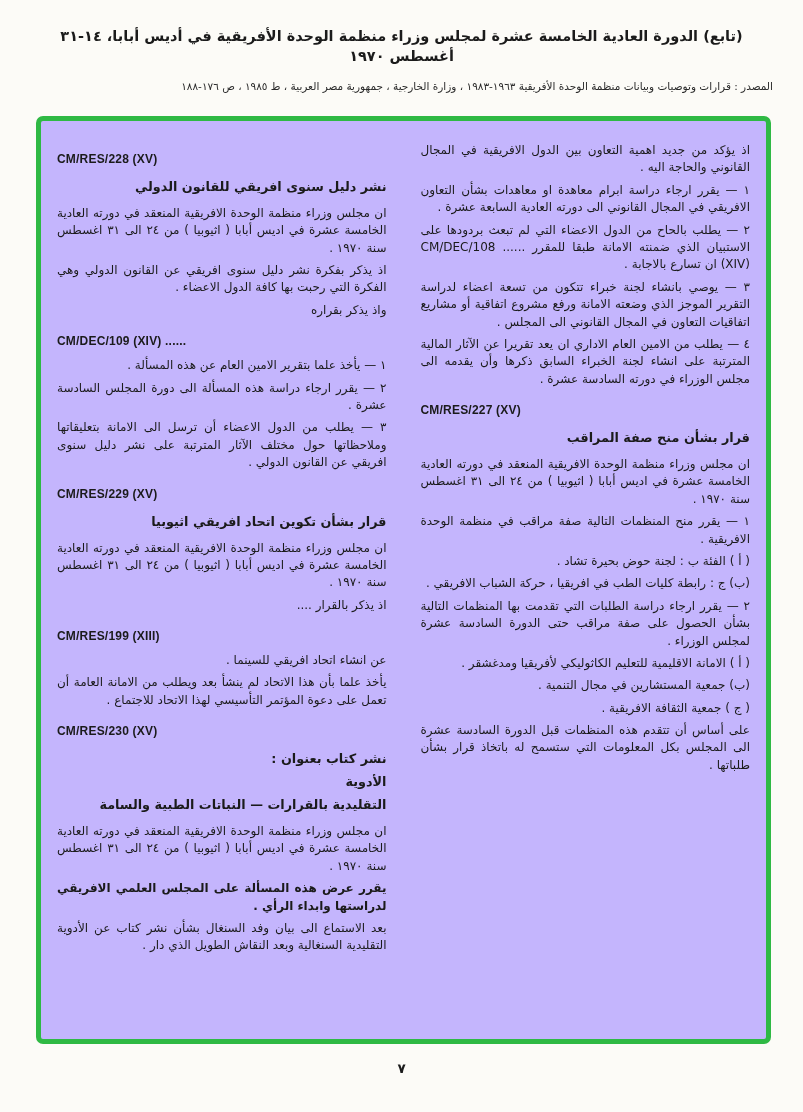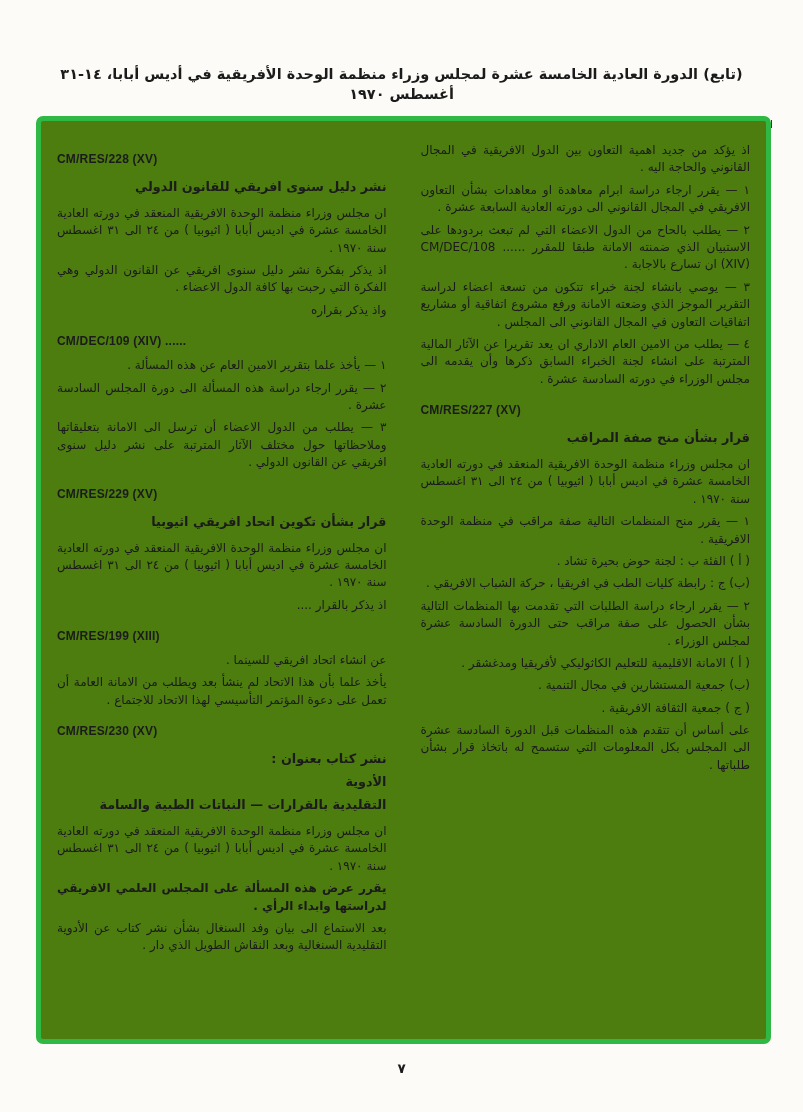--- a/index.html
+++ b/index.html
@@ -5,21 +5,21 @@
   html,body{margin:0;padding:0;background:#e9e7e2;}
   .page{
     position:relative;
     width:803px;height:1112px;
     margin:0 auto;
     background:#fcfbf7;
     font-family:"DejaVu Sans",sans-serif;
     color:#1b1b1b;
     overflow:hidden;
   }
-  .header{padding-top:43px;margin-top:21px;}
+  .header{padding-top:26px;}
   .header-line1{
     direction:rtl;
     text-align:center;
     font-weight:bold;
     font-size:14.5px;
     padding:0 28px;
     line-height:1.4;
   }
   .header-line2{
     direction:rtl;
@@ -30,21 +30,21 @@
     color:#2a2a2a;
   }
   .green-box{
     position:absolute;
     left:36px;right:32px;
     top:116px;bottom:68px;
     border:5px solid #2fb944;
     border-radius:7px;
     padding:16px 16px 10px 16px;
     box-sizing:border-box;
-    background:#4d7c0f;
+    background:#c4b5fd;
   }
   .columns{
     display:flex;
     direction:rtl;
     gap:34px;
     height:100%;
     overflow:hidden;
   }
   .col{
     flex:1;

